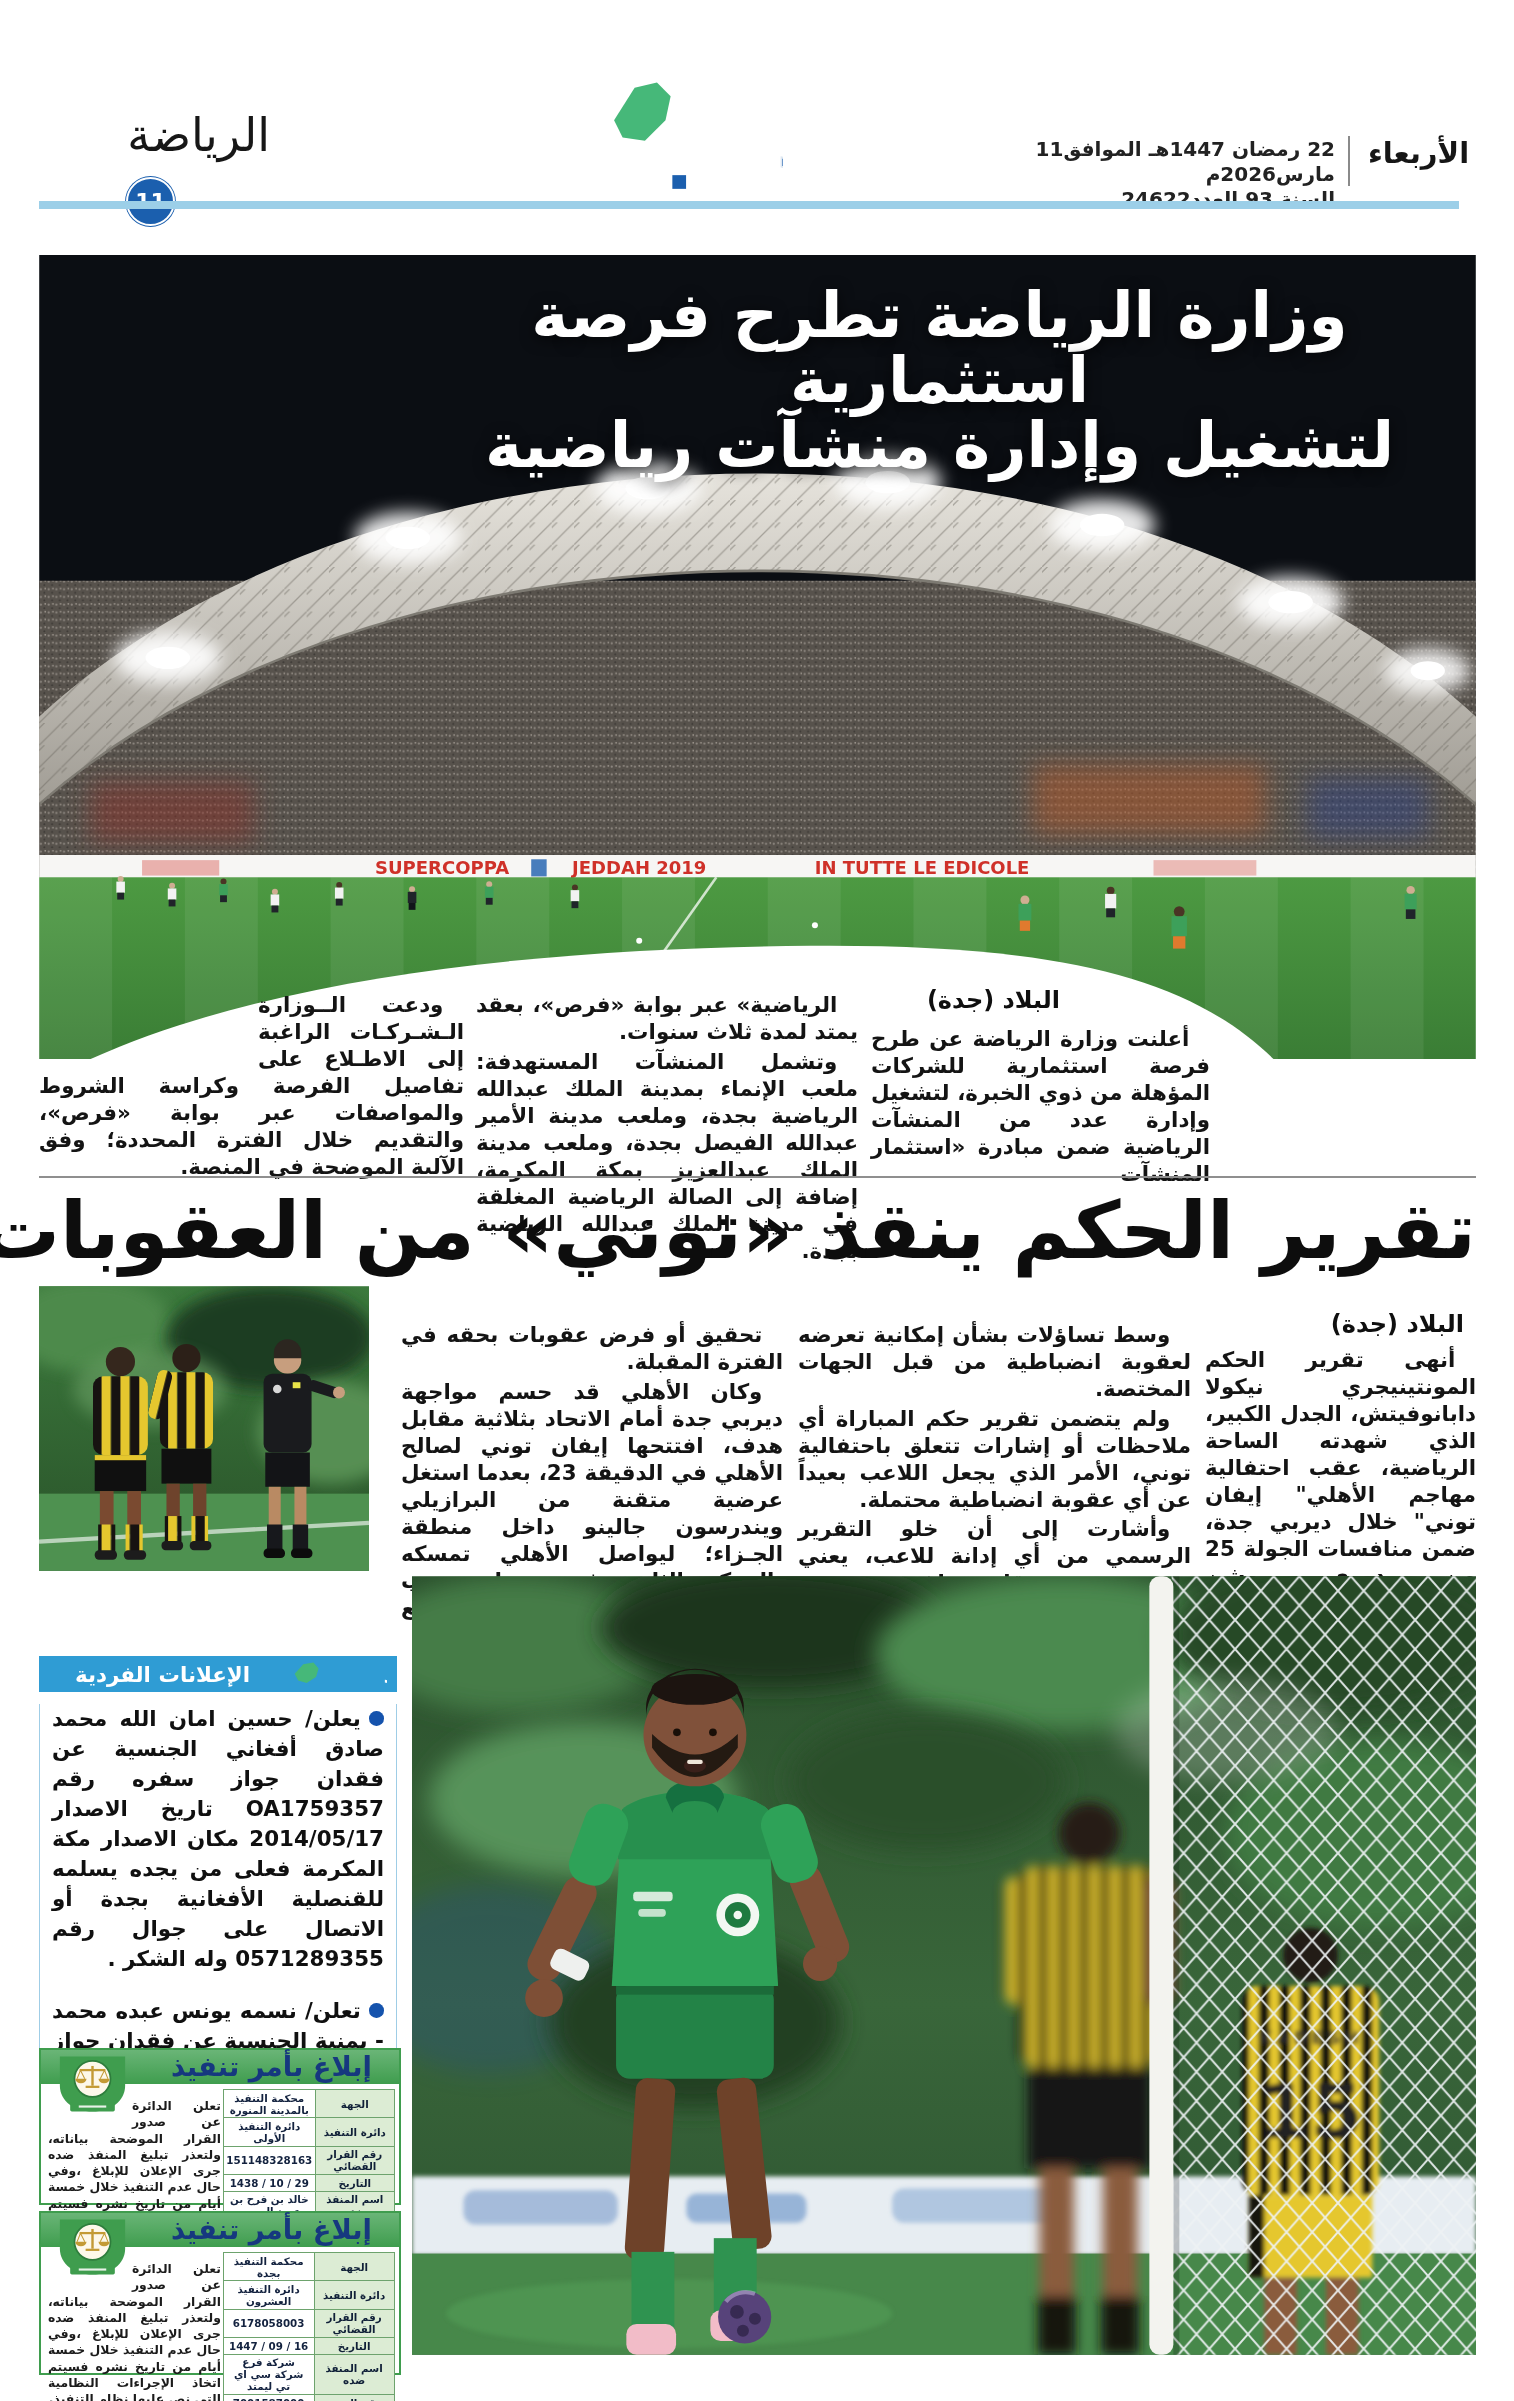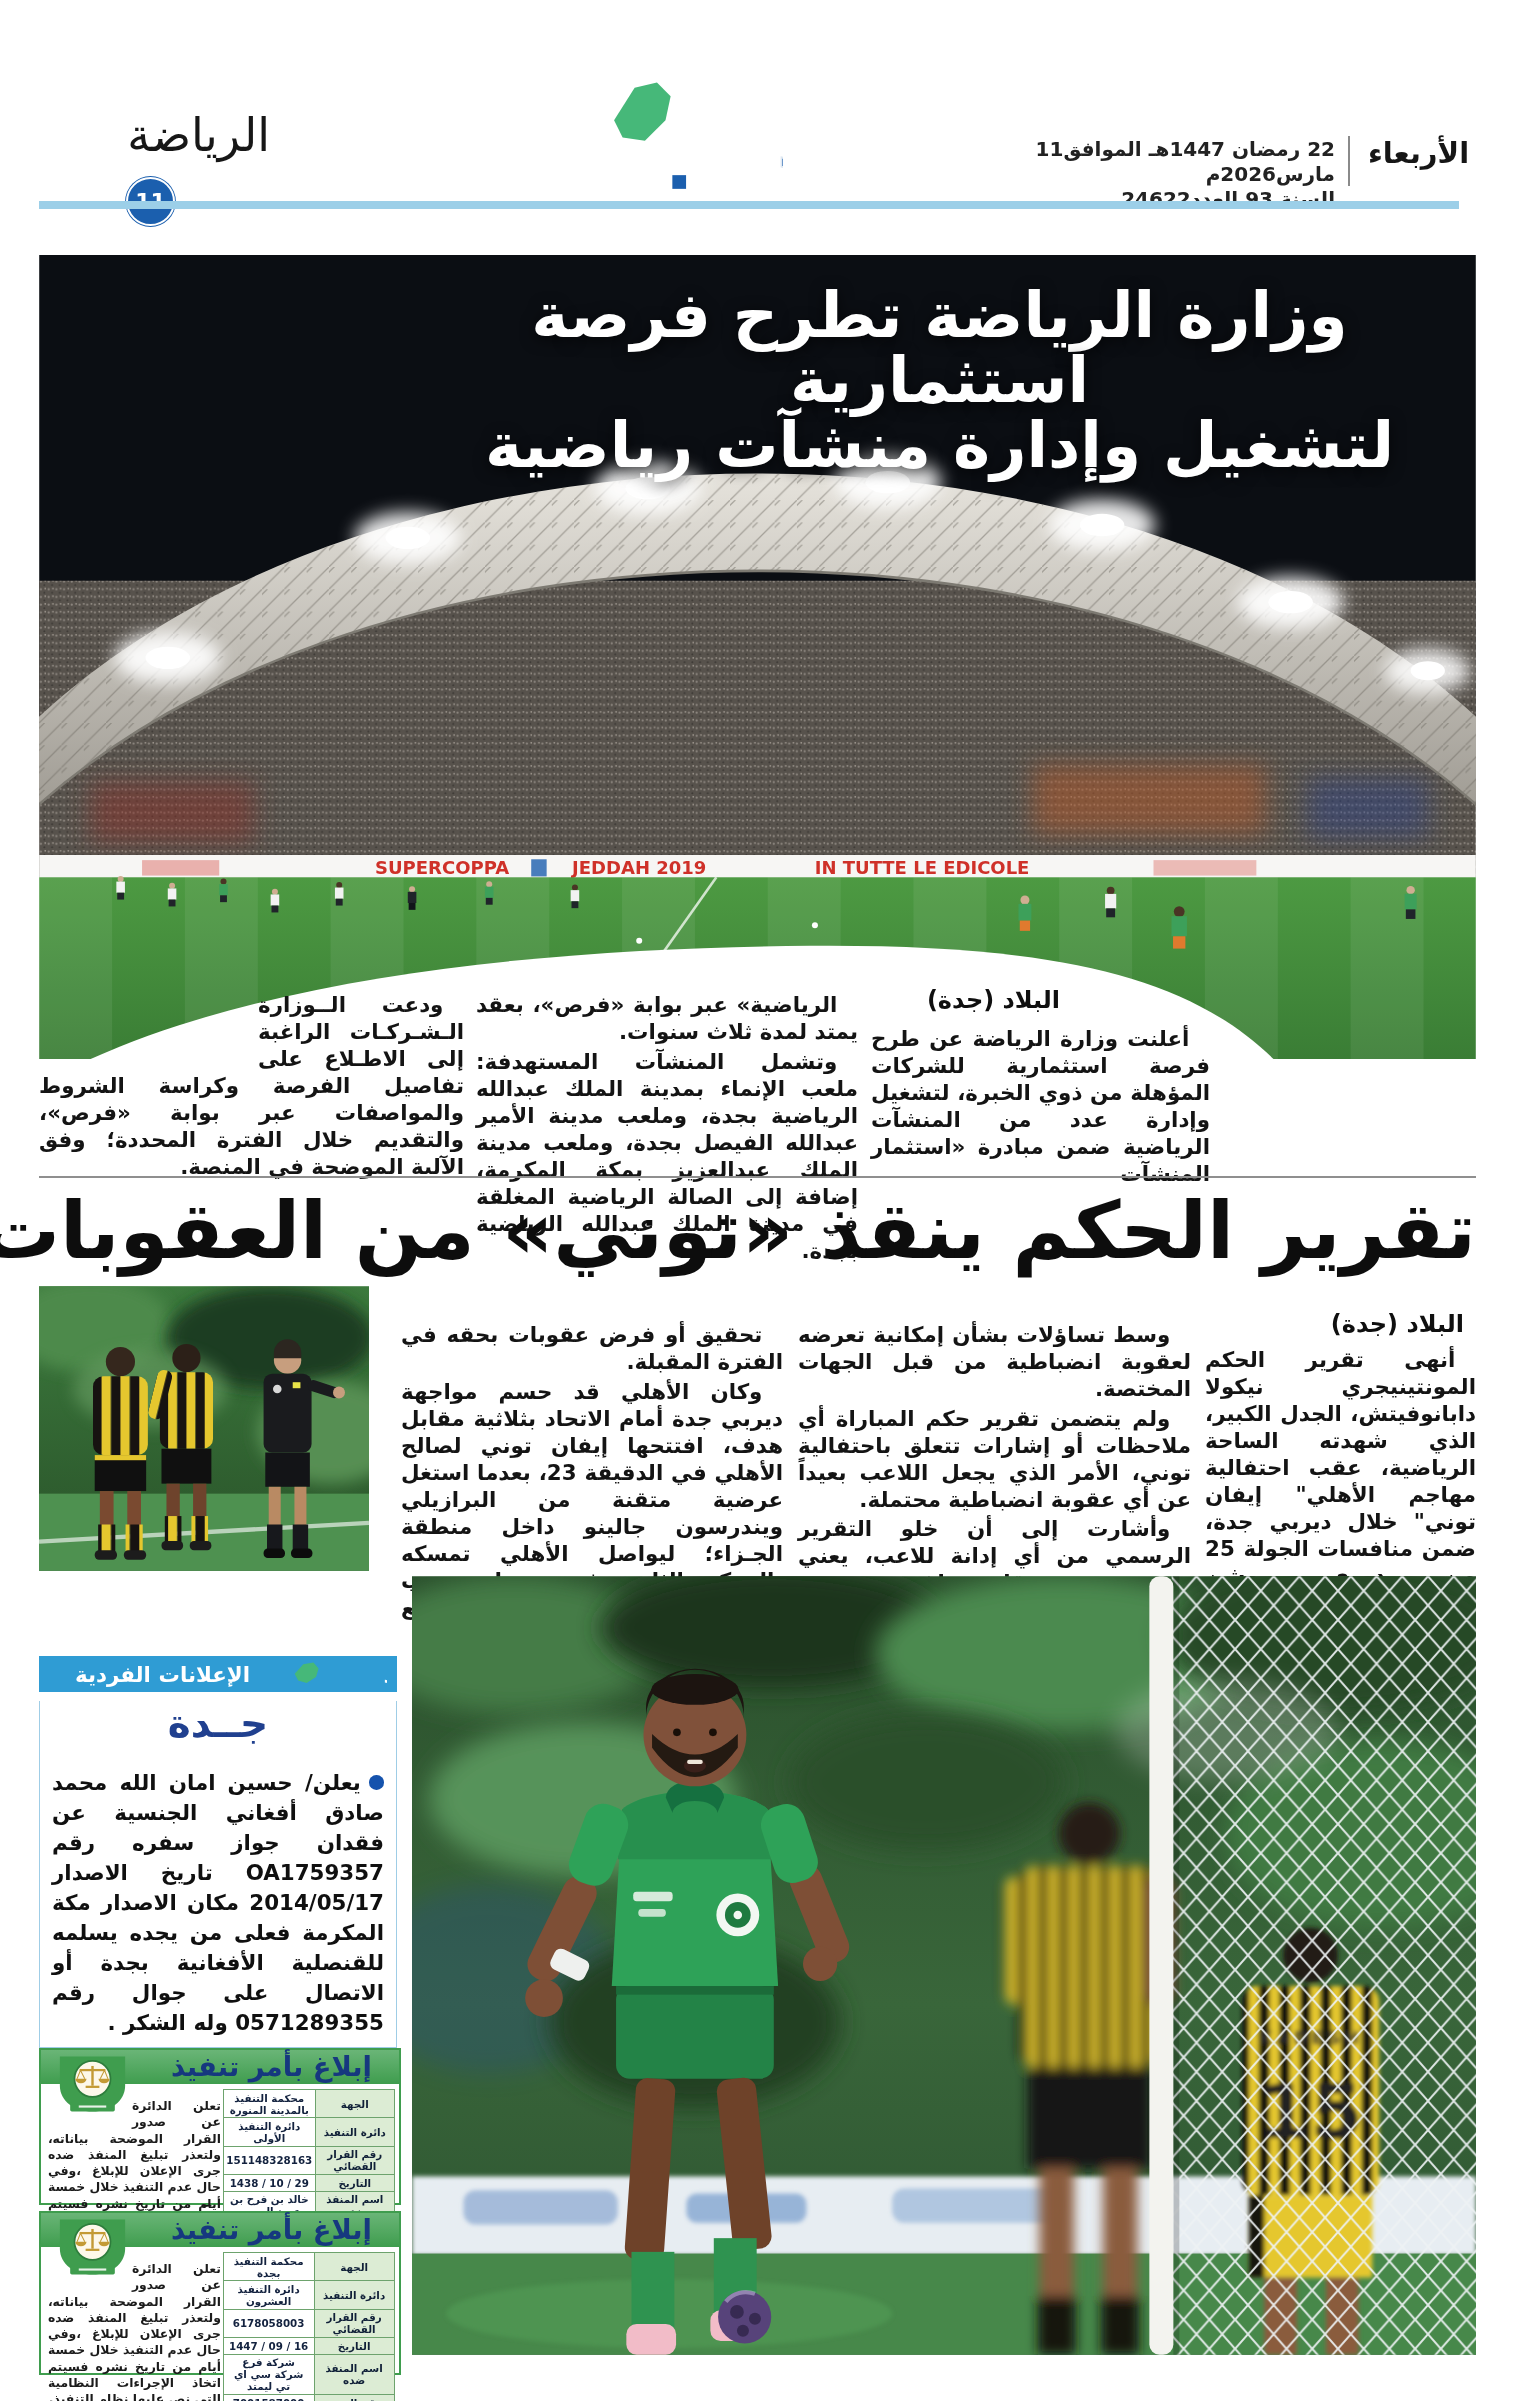--- a/index.html
+++ b/index.html
@@ -24,21 +24,21 @@
   .body-text p{margin:0 0 2.6px;text-indent:20.6px}
   .dateline{font-size:24px;font-weight:800;color:#0f0f0f;line-height:29px}
   .curve-spacer{float:left;width:219px;height:65px}
   .thin-rule{background:#8f8f8f}
   .main-head{font-size:79px;font-weight:800;color:#0d0d0d;text-align:left;white-space:nowrap;letter-spacing:-0.9px}
   
   .ads-bar{display:flex;align-items:center;gap:10px;height:36px;background:#2f9cd4;padding:0 10.3px}
   .ads-bar-title{flex:1;text-align:center;font-size:21.4px;font-weight:800;color:#fff}
   .ads-body{border:1.7px solid #9fcde6;border-top:none;background:#fff}
   .ads-city{text-align:center;font-size:39px;font-weight:800;color:#20408f;margin:8.6px 0 6.9px}
-  .ad{font-size:21.4px;line-height:30px;font-weight:700;color:#101010;text-align:justify;margin:22px 12px 0}
+  .ad{font-size:21.4px;line-height:30px;font-weight:700;color:#101010;text-align:justify;margin:12px 12px 0}
   .bullet{display:inline-block;width:14.6px;height:14.6px;border-radius:50%;background:#1553ad;margin-left:8.6px}
   
   .notice{border:2.6px solid #3f9d4e;background:#fff}
   .notice-head{height:34px;background:linear-gradient(180deg,#6ab577,#3f9d4e)}
   .notice-title{font-size:27.4px;font-weight:800;color:#16387f;line-height:34px;text-align:center;padding-left:103px}
   .notice-table{position:absolute;right:4.3px;top:39px;width:172px;border-collapse:collapse;direction:rtl}
   .notice-table td{border:0.9px solid #6da36d;font-size:10.3px;font-weight:700;text-align:center;
                    padding:1.7px 2.6px;color:#13223f;background:#fff}
   .notice-table td.lbl{background:#dcecd4;width:74px;color:#102038}
   .notice-text{position:absolute;left:6.9px;top:48px;width:173px;font-size:12.4px;line-height:16.3px;
@@ -445,21 +445,20 @@
 
   <div class="abs" style="left:39px;top:1656px;width:358px">
     <div class="ads-bar ar">
       <svg width="101" height="29" viewBox="0 0 118 34">
         <path d="M10,16 L20,5 L32,3 L38,10 L35,20 L24,27 L14,24 Z" fill="#46b879"></path>
         <text x="114" y="27" text-anchor="end" font-size="27" font-weight="800" fill="#ffffff" direction="rtl">البلاد</text>
       </svg>
       <div class="ads-bar-title">الإعلانات الفردية</div>
     </div>
     <div class="ads-body ar" style="height:346px">
-      <div class="ads-city">جــدة</div>
       <div class="ad">
         <span class="bullet"></span><span>يعلن/ حسين امان الله محمد صادق أفغاني الجنسية عن فقدان جواز سفره رقم OA1759357 تاريخ الاصدار 2014/05/17 مكان الاصدار مكة المكرمة فعلى من يجده يسلمه للقنصلية الأفغانية بجدة أو الاتصال على جوال رقم 0571289355 وله الشكر .</span>
       </div>
       <div class="ad" style="margin-top:22px">
         <span class="bullet"></span><span>تعلن/ نسمه يونس عبده محمد - يمنية الجنسية عن فقدان جواز سفرها رقم ٠٩٧٨٢٠٠٢ صادر من عدن بتاريخ ٢٠٢١/٠٢/١٣ يرجى ممن يعثر عليه تسليمه الى القنصلية اليمنية بجدة مشكورا.</span>
       </div>
     </div>
   </div>
 
   <div class="abs notice" style="left:39px;top:2048px;width:358px;height:153px">

